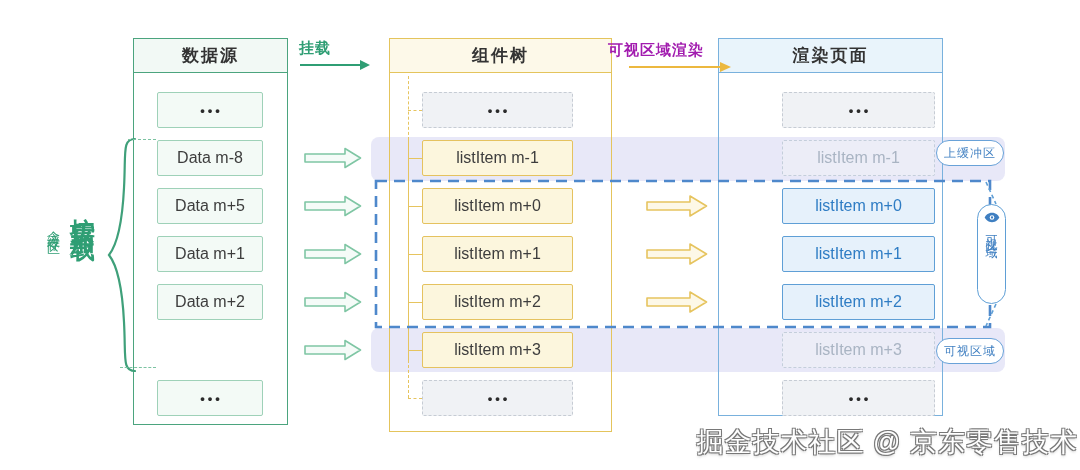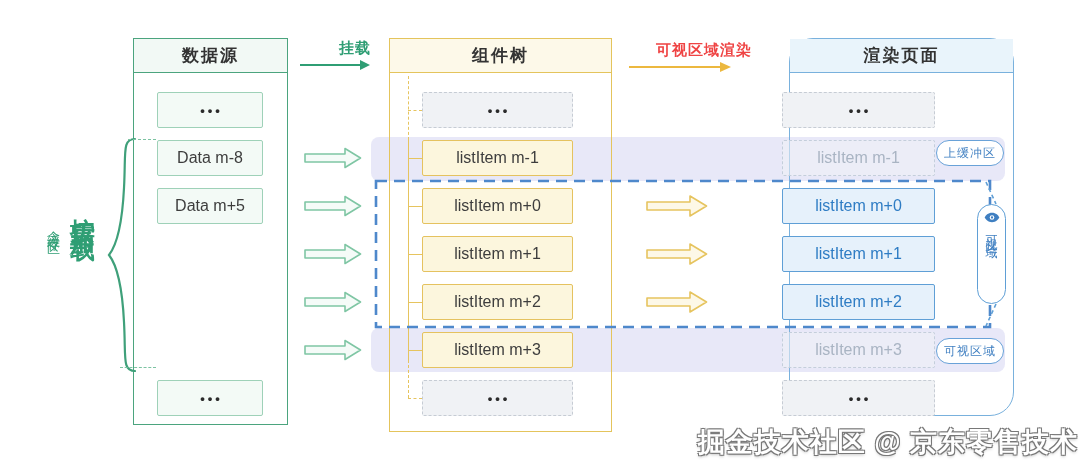--- a/index.html
+++ b/index.html
@@ -13,21 +13,21 @@
 
   
   .col { position:absolute; top:38px; z-index:2; border-style:solid; border-width:1.5px; background:transparent; }
   .col-header { height:34px; display:flex; align-items:center; justify-content:center;
                 font-size:17px; font-weight:600; color:#333; letter-spacing:2px;
                 border-bottom:1.5px solid; }
   .col-green  { left:133px; width:155px; height:387px; border-color:#4ba47e; }
   .col-green  .col-header { background:#f2f9f5; border-color:#4ba47e; }
   .col-yellow { left:389px; width:223px; height:394px; border-color:#e4c45c; }
   .col-yellow .col-header { background:#fdf9e9; border-color:#e4c45c; }
-  .col-blue   { left:789px; width:225px; height:378px; border-color:#79b1dd;border-radius:24px; }
+  .col-blue   { left:718px; width:225px; height:378px; border-color:#79b1dd; }
   .col-blue   .col-header { background:#e9f4fb; border-color:#79b1dd; }
 
   
   .box { position:absolute; height:36px; display:flex; align-items:center; justify-content:center;
          font-size:16px; z-index:3; border-radius:2px; }
   .dcol { left:157px; width:106px; }
   .tcol { left:422px; width:151px; }
   .rcol { left:782px; width:153px; }
   .data-box  { background:#f3faf6; border:1.5px solid #9ed1b8; color:#3d3d3d; }
   .tree-box  { background:#fcf6dd; border:1.5px solid #e5c25f; color:#3d3d3d; }
@@ -38,23 +38,23 @@
 
   
   .trunk  { position:absolute; left:408px; width:0; border-left:1.5px solid #e6c45f; z-index:2; }
   .trunk.dash { border-left-style:dashed; }
   .branch { position:absolute; left:408px; width:14px; height:0; border-top:1.5px solid #e6c45f; z-index:2; }
   .branch.dash { border-top-style:dashed; }
 
   
   .blockarrow { position:absolute; z-index:3; }
   .thinarrow  { position:absolute; z-index:3; }
-  .arrow-label { position:absolute; text-align:right; font-size:15px; font-weight:700; z-index:3; letter-spacing:1px; }
+  .arrow-label { position:absolute; text-align:left; font-size:15px; font-weight:700; z-index:3; letter-spacing:1px; }
   .lbl-green  { color:#2f9e74; }
-  .lbl-yellow { color:#ef4444; }
+  .lbl-yellow { color:#a21caf; }
 
   
   .vp-rect { position:absolute; left:374px; top:179px; z-index:4; }
 
   
   .pill { position:absolute; left:936px; width:68px; height:26px; background:#fff;
           border:1.5px solid #69a2d8; border-radius:14px; color:#3f7fc1; font-size:12px;
           display:flex; align-items:center; justify-content:center; letter-spacing:1px; z-index:6; }
   .capsule { position:absolute; left:977px; top:204px; width:29px; height:100px; background:#fff;
              border:1.5px solid #5f9fd6; border-radius:15px; z-index:6;
@@ -65,37 +65,39 @@
   
   .on-demand { position:absolute; left:67px; top:197px; writing-mode:vertical-rl;
                font-size:25px; font-weight:600; color:#2f9e74; letter-spacing:6px; z-index:3; }
   .cache-note { position:absolute; left:44px; top:220px; writing-mode:vertical-rl;
                 font-size:13px; color:#2f9e74; letter-spacing:4px; z-index:3; }
   .brace { position:absolute; left:106px; top:136px; z-index:3; }
   .stub { position:absolute; height:0; border-top:1.5px dashed #7cc3a2; z-index:3; }
 
   
   .watermark { position:absolute; right:2px; top:424px; z-index:7;
-               font-size:27px; font-weight:700; color:#fff; letter-spacing:1px;
+               font-size:27px; font-weight:400; color:#fff; letter-spacing:1px;
                text-shadow:-1px -1px 0 #787878, 1px -1px 0 #787878, -1px 1px 0 #787878, 1px 1px 0 #787878, 0 2px 3px rgba(120,120,120,.45); }
 </style>
 </head>
 <body>
 
 <div class="canvas">
 
   <div class="band" style="top:137px"></div>
   <div class="band" style="top:328px"></div>
 
   <div class="col col-green">
     <div class="col-header">数据源</div>
   </div>
   <div class="box dcol data-box dots" style="top:92px">•••</div>
   <div class="box dcol data-box" style="top:140px">Data m-8</div>
   <div class="box dcol data-box" style="top:188px">Data m+5</div>
+  <div class="box dcol data-box" style="top:236px">Data m+1</div>
+  <div class="box dcol data-box" style="top:284px">Data m+2</div>
   <div class="box dcol data-box dots" style="top:380px">•••</div>
 
   <div class="col col-yellow">
     <div class="col-header">组件树</div>
   </div>
 
   <div class="trunk dash" style="top:76px;height:64px"></div>
   <div class="trunk" style="top:140px;height:220px"></div>
   <div class="trunk dash" style="top:360px;height:38px"></div>
   <div class="branch dash" style="top:110px"></div>

